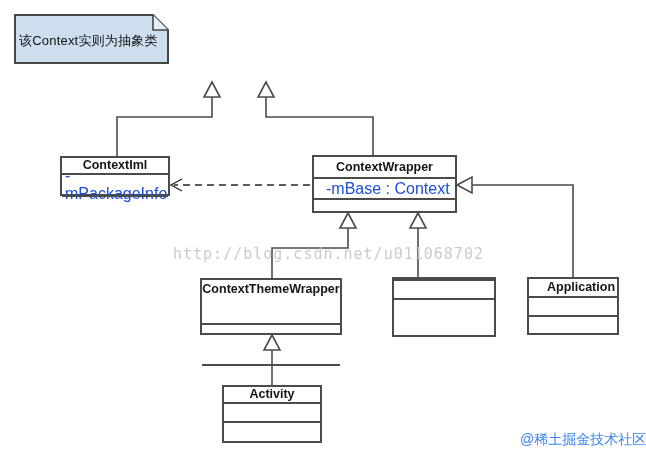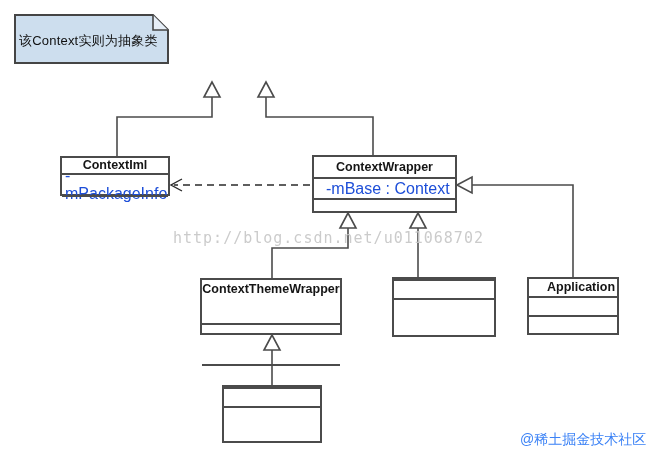--- a/index.html
+++ b/index.html
@@ -53,21 +53,21 @@
   #cls-activity .mid{height:19px;}
 
   
   #note-text{
     position:absolute;left:19px;top:32px;width:142px;z-index:3;
     font-size:13px;color:#101010;letter-spacing:0.2px;
   }
 
   
   #wm-center{
-    position:absolute;left:173px;top:229px;z-index:3;white-space:nowrap;
+    position:absolute;left:173px;top:245px;z-index:3;white-space:nowrap;
     font-family:"DejaVu Sans Mono","Liberation Mono",monospace;
     font-size:15px;letter-spacing:1px;color:#c6c6c6;opacity:0.9;
   }
   #wm-corner{
     position:absolute;left:520px;top:431px;z-index:3;white-space:nowrap;
     font-size:14px;color:#3b82f6;
   }
 </style>
 </head>
 <body>
@@ -143,19 +143,20 @@
     <div class="row grow"></div>
   </div>
 
   <div class="cls" id="cls-application">
     <div class="title">Application</div>
     <div class="row mid"></div>
     <div class="row grow"></div>
   </div>
 
   <div class="cls" id="cls-activity">
+    <div class="title">Activity</div>
     <div class="row mid"></div>
     <div class="row grow"></div>
   </div>
 
   <div id="wm-center">http://blog.csdn.net/u011068702</div>
   <div id="wm-corner">@稀土掘金技术社区</div>
 </div>
 
 </body></html>

